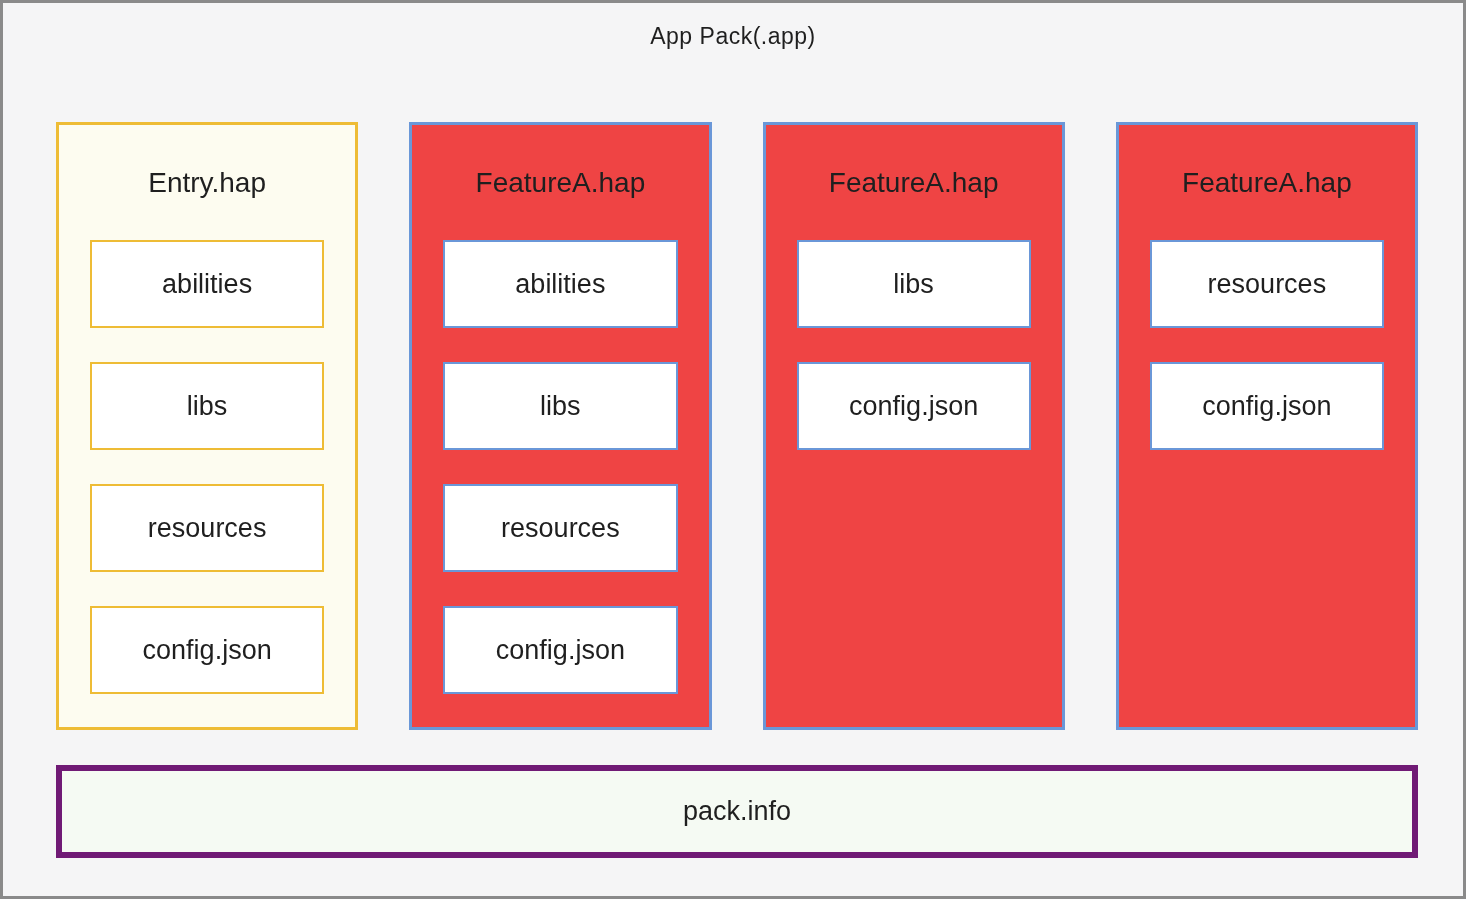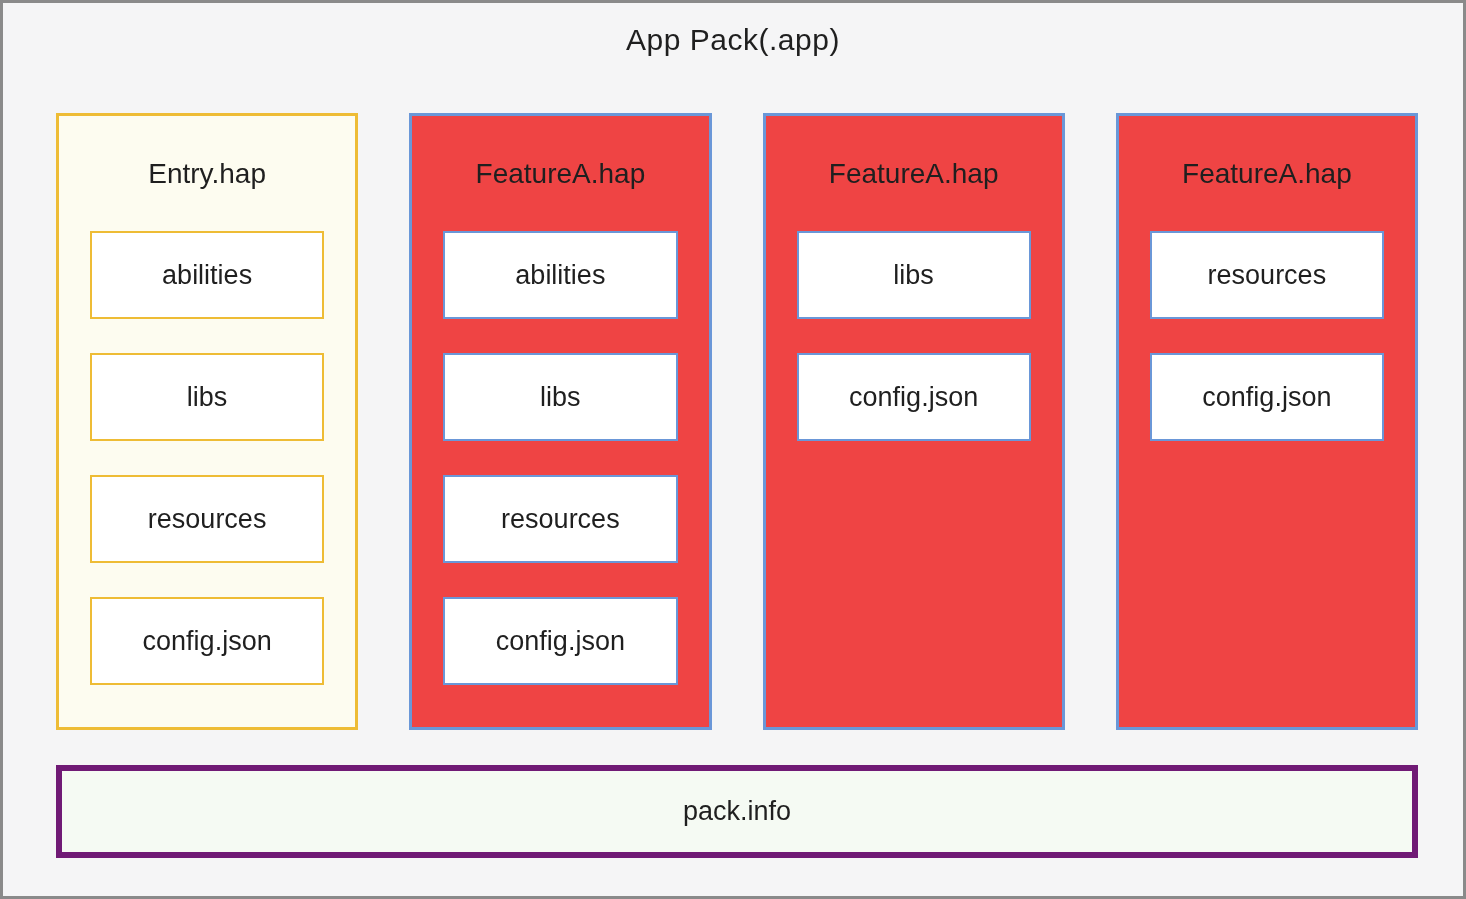--- a/index.html
+++ b/index.html
@@ -15,39 +15,40 @@
     color: #1f1f1f;
     overflow: hidden;
   }
 
   .app-title {
     position: absolute;
     top: 20px;
     left: 0;
     width: 100%;
     text-align: center;
-    font-size: 30px;
+    font-size: 23px;
     letter-spacing: 0.5px;
   }
 
   .columns {
     position: absolute;
     top: 110px;
     left: 53px;
     width: 1362px;
     height: 617px;
     display: flex;
     gap: 51px;
   }
 
   .package {
     flex: 1 1 0;
     border-width: 3px;
     border-style: solid;
     padding: 0 31px;
+    margin-top: 9px;
   }
   .package.theme-yellow { border-color: #eebc35; background: #fdfcf0; }
   .package.theme-blue   { border-color: #6a97d8; background: #ef4444; }
 
   .package-title {
     height: 115px;
     display: flex;
     align-items: center;
     justify-content: center;
     font-size: 28px;

